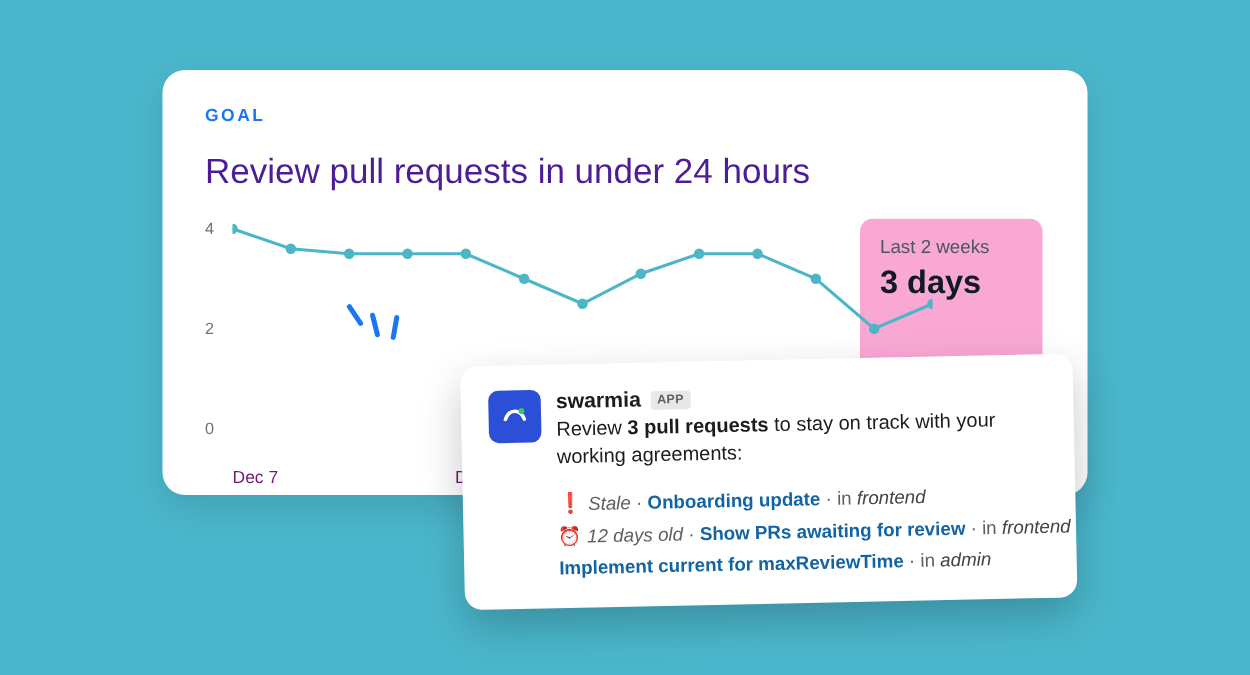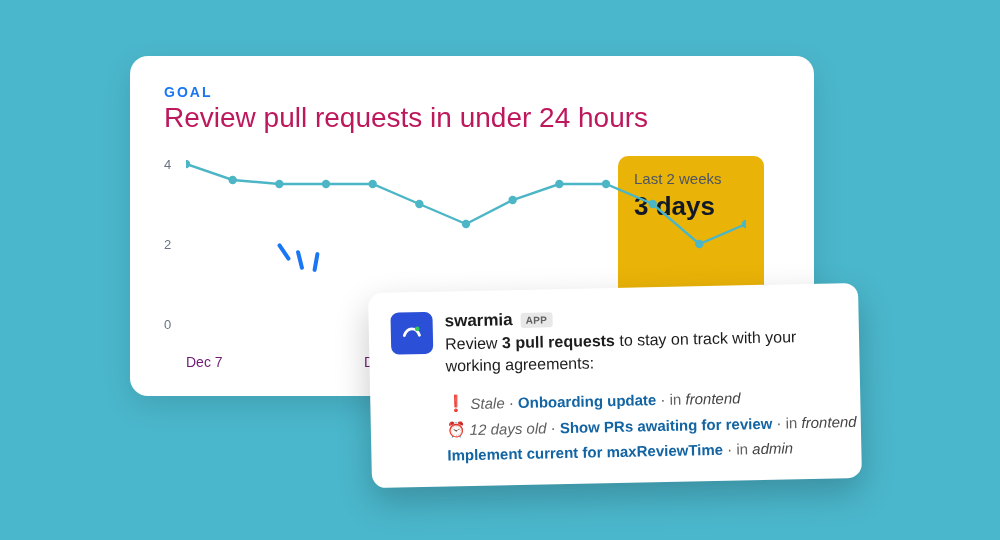--- a/index.html
+++ b/index.html
@@ -8,38 +8,38 @@
     height: 540px;
     background: #4bb7cc;
     font-family: -apple-system, BlinkMacSystemFont, "Segoe UI", Helvetica, Arial, sans-serif;
     position: relative;
     overflow: hidden;
   }
   .goal-card {
     position: absolute;
     left: 130px;
     top: 56px;
-    width: 684px;
+    width: 740px;
     height: 340px;
     background: #fff;
     border-radius: 18px;
     box-shadow: 0 10px 30px rgba(0,0,0,0.12);
     padding: 28px 34px 24px 34px;
   }
   .goal-label {
     color: #1976f5;
     font-weight: 700;
     font-size: 14px;
     letter-spacing: 2px;
   }
   .goal-title {
-    color: #be185d;
+    color: #4c1d95;
     font-weight: 500;
     font-size: 28px;
-    margin-top: 2px;
+    margin-top: 21px;
   }
   .chart-wrap {
     position: relative;
     margin-top: 26px;
     height: 210px;
   }
   .ytick {
     position: absolute;
     left: 0;
     color: #6b7280;
@@ -47,25 +47,25 @@
     transform: translateY(-50%);
   }
   .xtick {
     position: absolute;
     bottom: 0;
     color: #701a75;
     font-size: 14px;
   }
   .summary-box {
     position: absolute;
-    right: 16px;
+    right: 2px;
     top: -4px;
     width: 146px;
     height: 190px;
-    background: #eab308;
+    background: #f9a8d4;
     border-radius: 10px;
     padding: 14px 16px;
   }
   .summary-label { color: #4b5563; font-size: 15px; }
   .summary-value { color: #111827; font-weight: 700; font-size: 26px; margin-top: 4px; }
   svg.chart-svg {
     position: absolute;
     left: 22px;
     top: 0;
     width: 560px;

